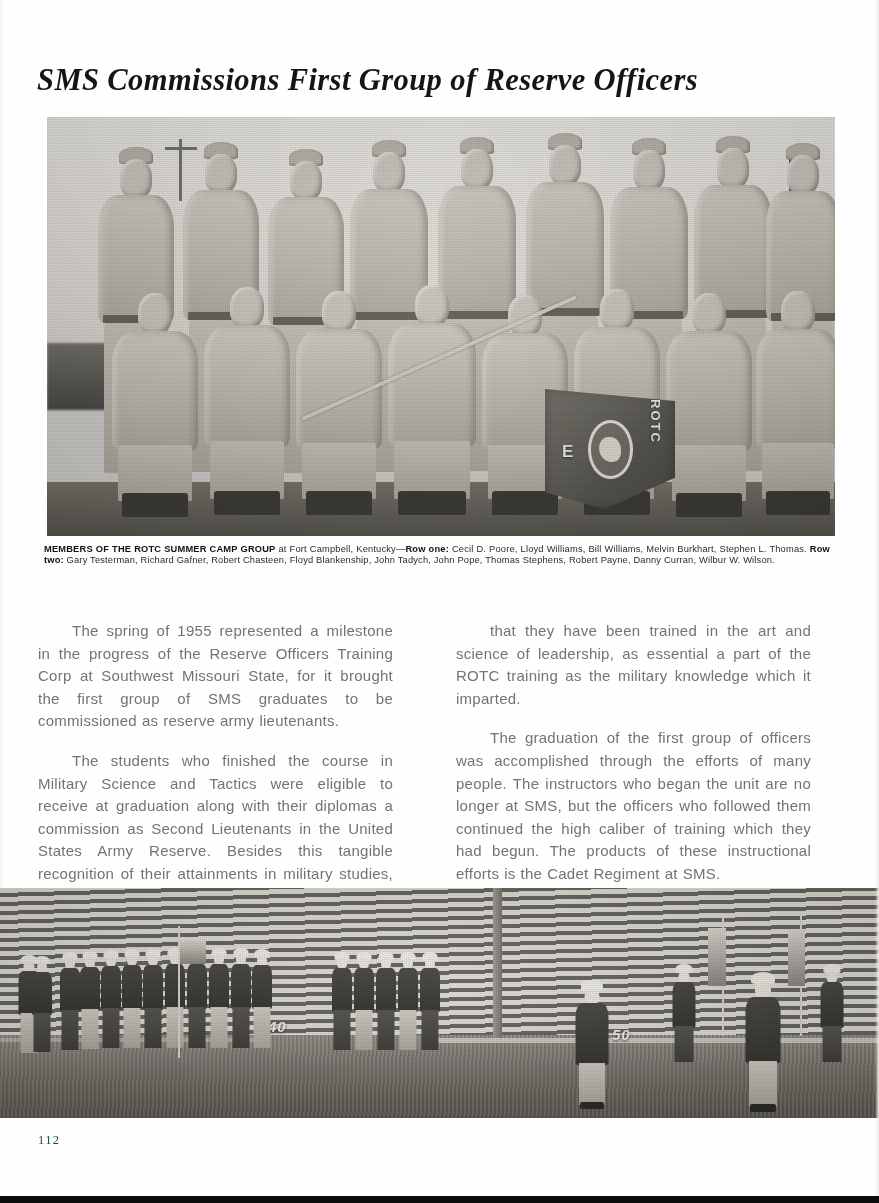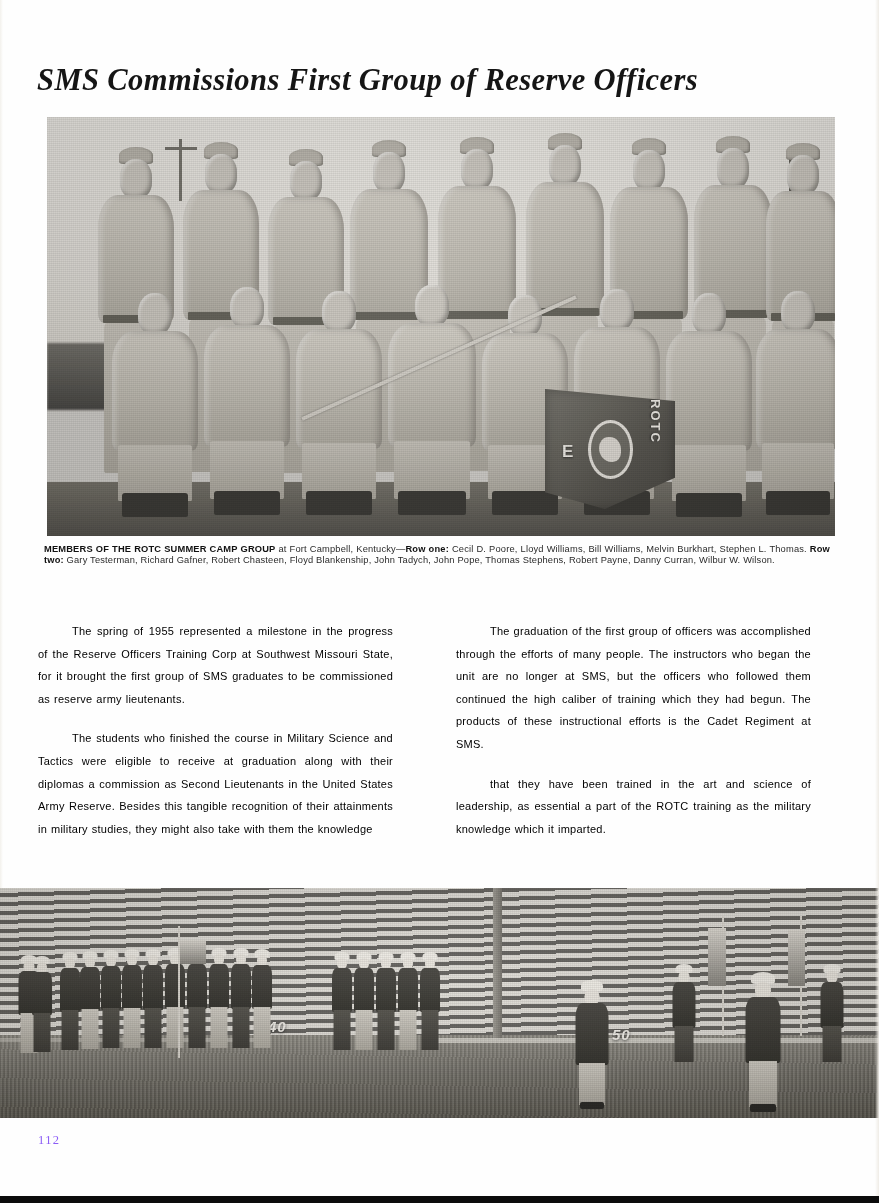--- a/index.html
+++ b/index.html
@@ -119,32 +119,32 @@
     position:absolute;left:44px;top:544px;width:786px;
     font-family:"Liberation Sans", sans-serif;
     font-size:9.3px;line-height:11.2px;color:#2a2a2a;
     text-align:justify;letter-spacing:.18px;
   }
   .caption b{font-weight:bold;color:#111;}
   
   .col{
     position:absolute;top:620px;width:355px;
     font-family:"Liberation Sans", sans-serif;
-    font-size:11px;line-height:22.6px;color:#000000;
+    font-size:15px;line-height:22.6px;color:#737373;
     text-align:justify;letter-spacing:.25px;word-spacing:.6px;
   }
   #col-left{left:38px;}
   #col-right{left:456px;}
   .col p{margin:0 0 17px 0;text-indent:34px;}
   .col p:last-child{margin-bottom:16px;}
   
   .folio{
     position:absolute;left:38px;top:1133px;
     font-family:"Liberation Serif", serif;
-    font-size:12.5px;color:#8b5cf6;letter-spacing:1.4px;
+    font-size:12.5px;color:#14532d;letter-spacing:1.4px;
   }
   
   .scan-bottom{position:absolute;left:0;bottom:0;width:879px;height:7px;background:#0c0c0c;}
   .scan-right{position:absolute;right:0;top:0;width:4px;height:1203px;
     background:linear-gradient(90deg,rgba(245,243,239,0),#efece6);}
   .scan-left{position:absolute;left:0;top:0;width:3px;height:888px;
     background:linear-gradient(90deg,#f3f1ec,rgba(255,255,255,0));}
 </style>
 </head>
 <body>
@@ -288,22 +288,22 @@
 
 <div class="caption">
   <b>MEMBERS OF THE ROTC SUMMER CAMP GROUP</b><span> at Fort Campbell, Kentucky—</span><b>Row one:</b><span> Cecil D. Poore, Lloyd Williams, Bill Williams, Melvin Burkhart, Stephen L. Thomas.  </span><b>Row two:</b><span> Gary Testerman, Richard Gafner, Robert Chasteen, Floyd Blankenship, John Tadych, John Pope, Thomas Stephens, Robert Payne, Danny Curran, Wilbur W. Wilson.</span>
 </div>
 
 <div class="col" id="col-left">
   <p>The spring of 1955 represented a milestone in the progress of the Reserve Officers Training Corp at Southwest Missouri State, for it brought the first group of SMS graduates to be commissioned as reserve army lieutenants.</p>
   <p>The students who finished the course in Military Science and Tactics were eligible to receive at graduation along with their diplomas a commission as Second Lieutenants in the United States Army Reserve.  Besides this tangible recognition of their attainments in military studies, they might also take with them the knowledge</p>
 </div>
 <div class="col" id="col-right">
+  <p>that they have been trained in the art and science of leadership, as essential a part of the ROTC training as the military knowledge which it imparted.</p>
   <p>The graduation of the first group of officers was accomplished through the efforts of many people.  The instructors who began the unit are no longer at SMS, but the officers who followed them continued the high caliber of training which they had begun.  The products of these instructional efforts is the Cadet Regiment at SMS.</p>
-  <p>that they have been trained in the art and science of leadership, as essential a part of the ROTC training as the military knowledge which it imparted.</p>
 </div>
 
 <div class="photo" id="photo-bottom">
   <div class="scene">
     <div class="bleachers"></div>
     <div class="bleachers2"></div>
     <div class="turf"></div>
     <div class="turfgrain"></div>
 
     <div class="lightpole" style="left:493px;top:0;width:9px;height:152px;"></div>

